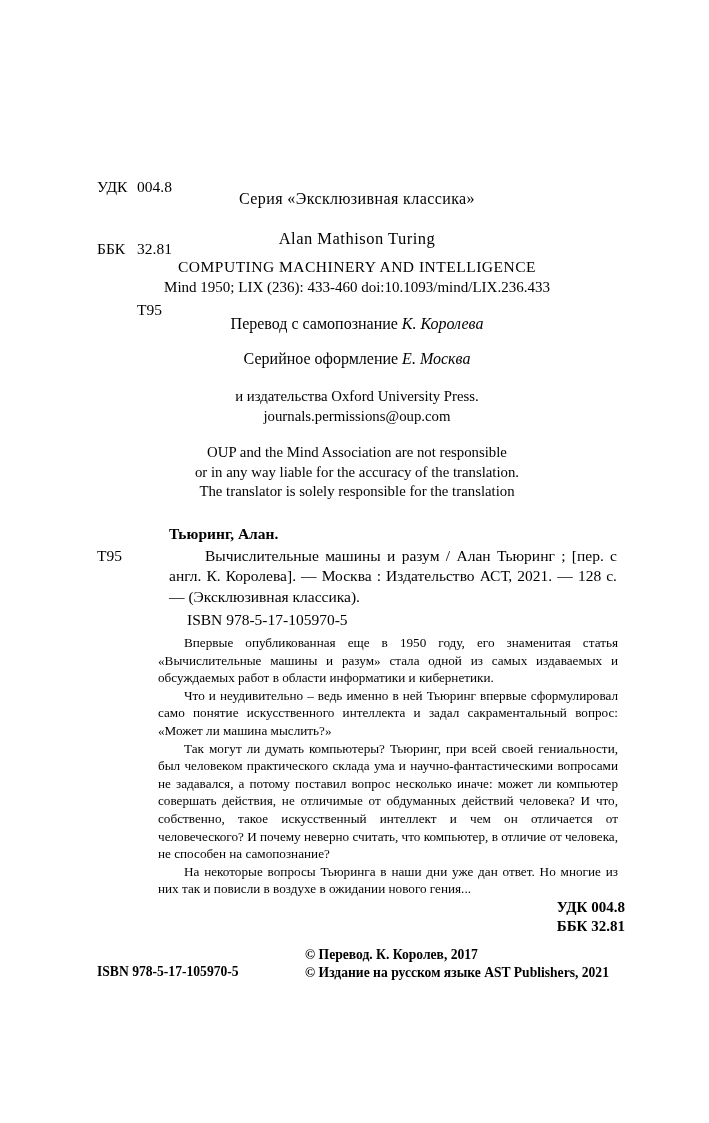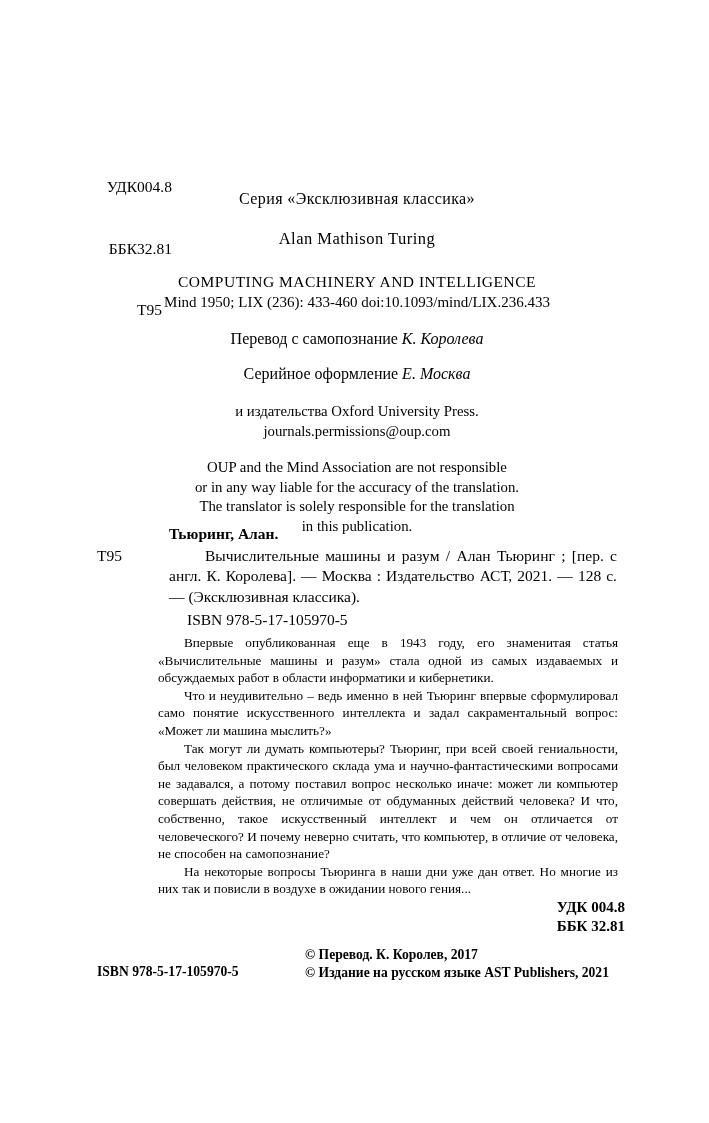--- a/index.html
+++ b/index.html
@@ -26,40 +26,40 @@
   
   .class-block {
     position: absolute;
     left: 97px;
     top: 136px;
     font-size: 15.5px;
     line-height: 20.5px;
     white-space: pre;
   }
   .class-line { display: block; }
-  .class-line .lbl { display: inline-block; width: 40px; text-align: right; }
+  .class-line .lbl { display: inline-block; width: 40px; }
   .class-line.indent { padding-left: 40px; }
 
   
   .center-stack {
     position: absolute;
     left: 97px;
     top: 190px;
     width: 520px;
     text-align: center;
   }
   .series-line {
     font-size: 16px;
     letter-spacing: 0.4px;
     margin-bottom: 21px;
   }
   .author-line {
     font-size: 16.5px;
     letter-spacing: 0.5px;
-    margin-bottom: 24px;
+    margin-bottom: 9px;
   }
   .eng-title {
     font-size: 15.5px;
     letter-spacing: 0.5px;
     margin-bottom: 3px;
   }
   .citation {
     font-size: 15px;
     margin-bottom: 19px;
   }
@@ -181,35 +181,34 @@
 
     <div class="permission">
       <div>и издательства Oxford University Press.</div>
       <div>journals.permissions@oup.com</div>
     </div>
 
     <div class="disclaimer">
       <div>OUP and the Mind Association are not responsible</div>
       <div>or in any way liable for the accuracy of the translation.</div>
       <div>The translator is solely responsible for the translation</div>
-      <div>in this publication.</div>
     </div>
   </div>
 
   <div class="cip">
     <div class="cip-author">Тьюринг, Алан.</div>
     <div class="cip-body">
       <span class="cip-code">Т95</span>
       <div class="cip-text">Вычислительные машины и разум / Алан Тьюринг ; [пер. с англ. К. Королева]. — Москва : Издательство АСТ, 2021. — 128 с. — (Эксклюзивная классика).</div>
     </div>
     <div class="cip-isbn">ISBN 978-5-17-105970-5</div>
   </div>
 
   <div class="annotation">
-    <p>Впервые опубликованная еще в 1943 году, его знаменитая статья «Вычислительные машины и разум» стала одной из самых издаваемых и обсуждаемых работ в области информатики и кибернетики.</p>
+    <p>Впервые опубликованная еще в 1950 году, его знаменитая статья «Вычислительные машины и разум» стала одной из самых издаваемых и обсуждаемых работ в области информатики и кибернетики.</p>
     <p>Что и неудивительно – ведь именно в ней Тьюринг впервые сформулировал само понятие искусственного интеллекта и задал сакраментальный вопрос: «Может ли машина мыслить?»</p>
     <p>Так могут ли думать компьютеры? Тьюринг, при всей своей гениальности, был человеком практического склада ума и научно-фантастическими вопросами не задавался, а потому поставил вопрос несколько иначе: может ли компьютер совершать действия, не отличимые от обдуманных действий человека? И что, собственно, такое искусственный интеллект и чем он отличается от человеческого? И почему неверно считать, что компьютер, в отличие от человека, не способен на самопознание?</p>
     <p>На некоторые вопросы Тьюринга в наши дни уже дан ответ. Но многие из них так и повисли в воздухе в ожидании нового гения...</p>
   </div>
 
   <div class="class-bottom">
     <div>УДК 004.8</div>
     <div>ББК 32.81</div>
   </div>
 

